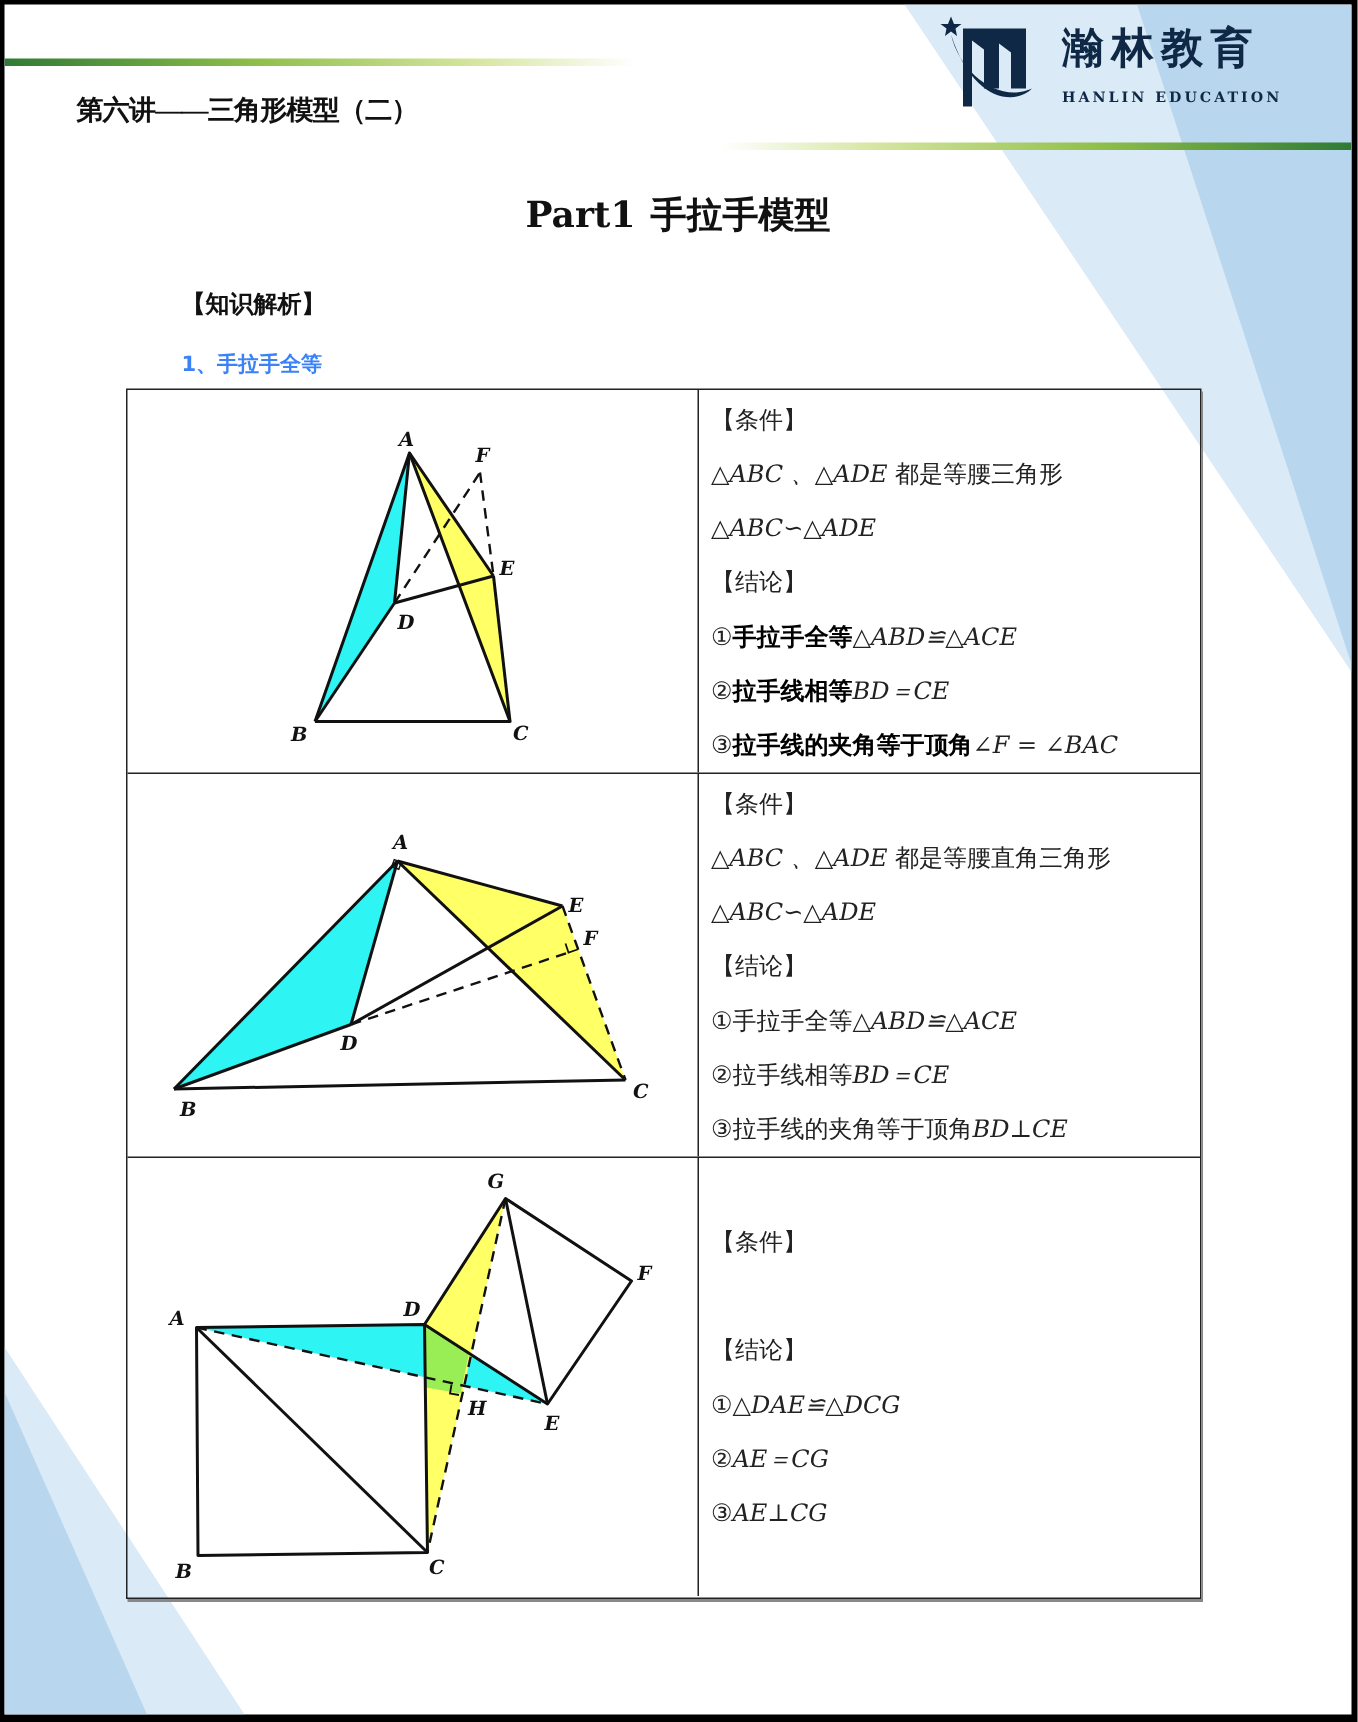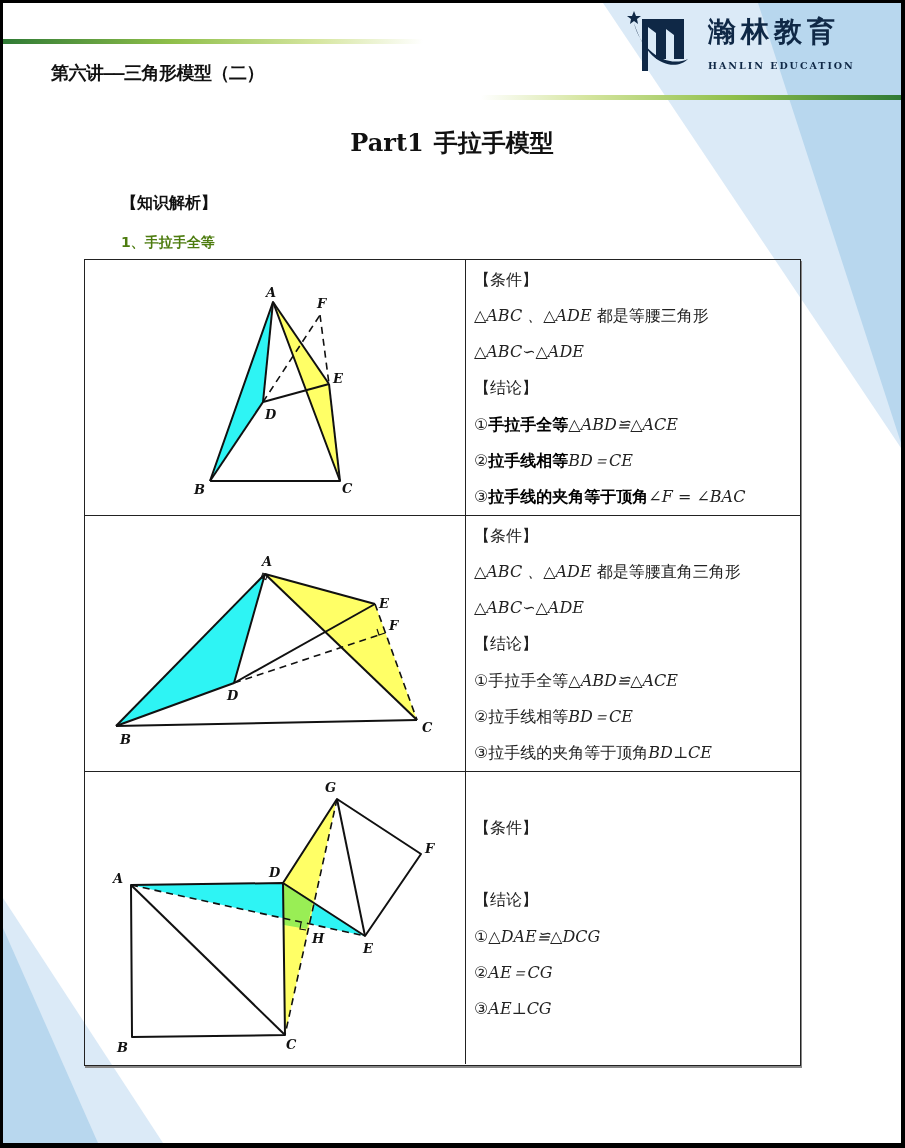--- a/index.html
+++ b/index.html
@@ -16,21 +16,21 @@
   .bar-top-left {
     position: absolute; left: 0; top: 36px; width: 420px; height: 5px;
     background: linear-gradient(to right, #2f7a35 0%, #8fbf4a 40%, #d6e6a0 75%, rgba(240,245,215,0) 100%);
   }
   .bar-right {
     position: absolute; left: 478px; top: 92px; width: 420px; height: 5px;
     background: linear-gradient(to right, rgba(240,245,215,0) 0%, #d5e59f 25%, #8fbf4a 60%, #2f7a35 100%);
   }
   .chapter-title {
     position: absolute; left: 48px; top: 58px;
-    font-family: Liberation Mono, monospace;
+    font-family: Liberation Serif, serif;
     font-weight: bold; font-size: 18px; color: #111; letter-spacing: -0.5px;
   }
   .logo { position: absolute; left: 623px; top: 6px; width: 260px; height: 70px; }
   .logo-cn {
     position: absolute; left: 82px; top: 4px;
     font-family: "DejaVu Sans", "Liberation Sans", sans-serif;
     font-weight: bold; font-size: 28px; letter-spacing: 5px; color: #0f2846;
   }
   .logo-en {
     position: absolute; left: 82px; top: 51px;
@@ -44,21 +44,21 @@
   }
   .part-title .cn { font-family: "DejaVu Sans", "Liberation Sans", sans-serif; margin-left: 10px; }
   .section-head {
     position: absolute; left: 118px; top: 190px;
     font-family: "DejaVu Sans", "Liberation Sans", sans-serif;
     font-weight: bold; font-size: 16px; color: #111;
   }
   .sub-head {
     position: absolute; left: 118px; top: 231px;
     font-family: "DejaVu Sans", "Liberation Sans", sans-serif;
-    font-weight: bold; font-size: 14px; color: #4d7c0f;
+    font-weight: bold; font-size: 14px; color: #3b82f6;
   }
   .model-table {
     position: absolute; left: 81px; top: 256px; width: 717px; height: 807px;
     border: 1.5px solid #222; box-sizing: border-box;
     box-shadow: 1px 2px 0 #888;
   }
   .row { position: absolute; left: 0; width: 100%; border-bottom: 1.5px solid #222; box-sizing: border-box; }
   .row:last-child { border-bottom: none; }
   .cell-fig { position: absolute; left: 0; top: 0; width: 381px; height: 100%; border-right: 1.5px solid #222; box-sizing: border-box; }
   .cell-text { position: absolute; left: 381px; top: 0; right: 0; height: 100%; padding-left: 8px; }

